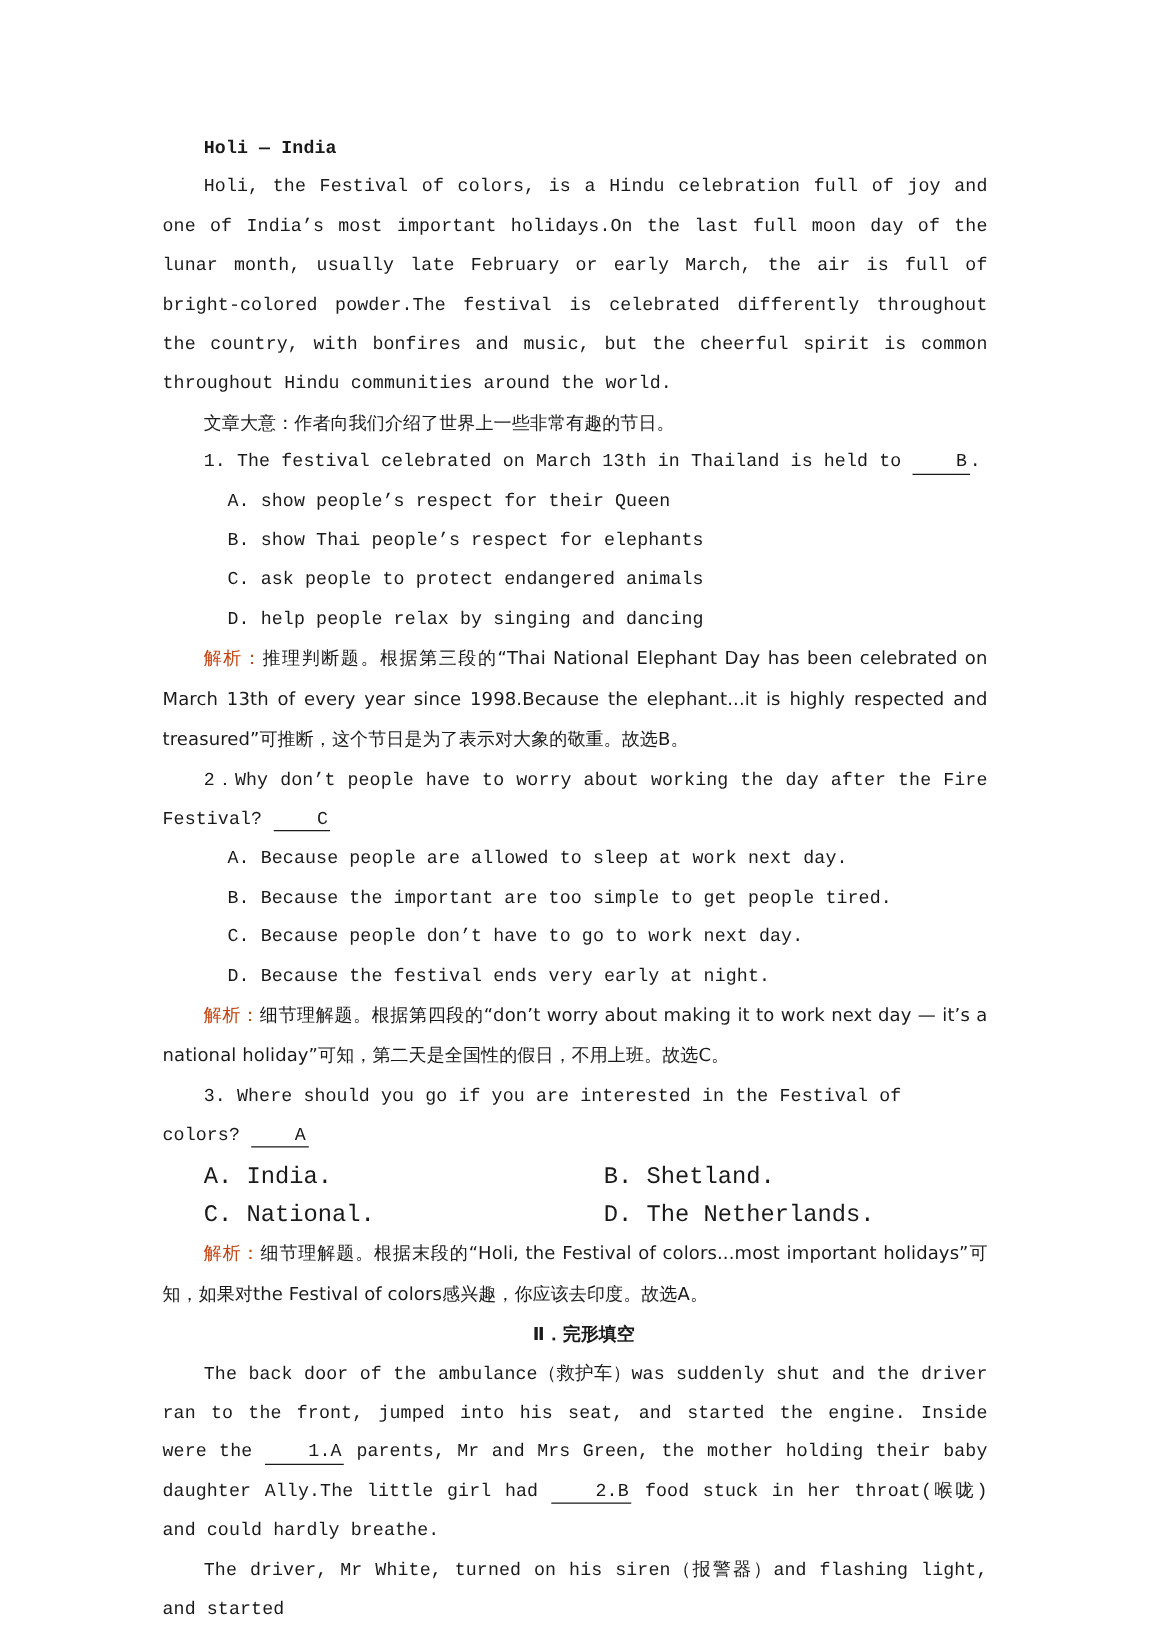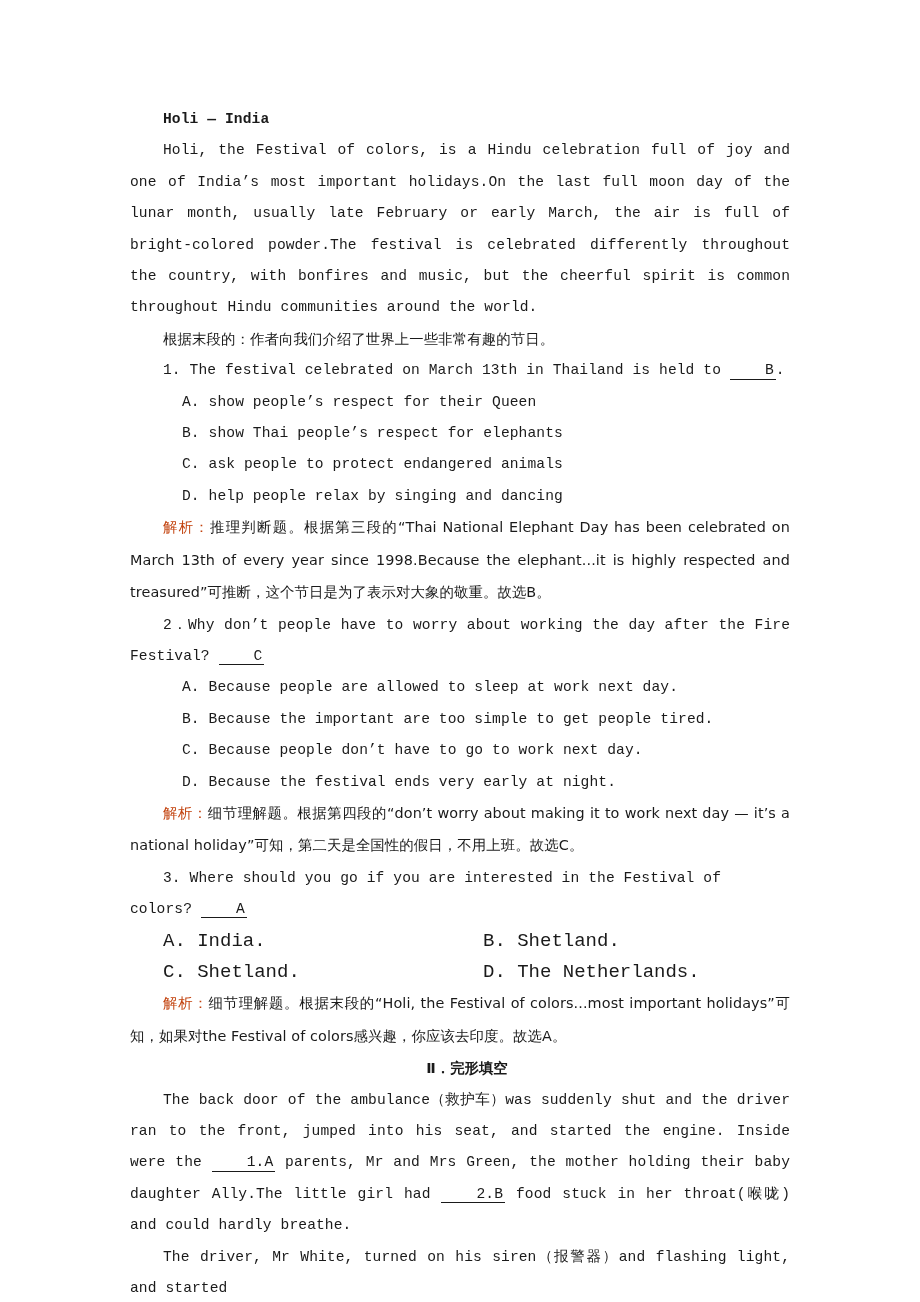--- a/index.html
+++ b/index.html
@@ -104,21 +104,21 @@
 </head>
 <body>
 
 <div id="page">
   <div id="content">
 
     <div class="head">Holi — India</div>
 
     <div class="para">Holi, the Festival of colors, is a Hindu celebration full of joy and one of India’s most important holidays.On the last full moon day of the lunar month, usually late February or early March, the air is full of bright-colored powder.The festival is celebrated differently throughout the country, with bonfires and music, but the cheerful spirit is common throughout Hindu communities around the world.</div>
 
-    <div class="line indent cjk">根据末段的：作者向我们介绍了世界上一些非常有趣的节日。</div>
+    <div class="line indent cjk">文章大意：作者向我们介绍了世界上一些非常有趣的节日。</div>
 
     <div class="line indent"><span>1. The festival celebrated on March 13th in Thailand is held to </span><span class="blank">B</span><span>.</span></div>
 
     <div class="opt">A. show people’s respect for their Queen</div>
     <div class="opt">B. show Thai people’s respect for elephants</div>
     <div class="opt">C. ask people to protect endangered animals</div>
     <div class="opt">D. help people relax by singing and dancing</div>
 
     <div class="para"><span class="jiexi">解析：</span><span class="cjk">推理判断题。根据第三段的“Thai National Elephant Day has been celebrated on March 13th of every year since 1998.Because the elephant...it is highly respected and treasured”可推断，这个节日是为了表示对大象的敬重。故选B。</span></div>
 
@@ -131,21 +131,21 @@
 
     <div class="para"><span class="jiexi">解析：</span><span class="cjk">细节理解题。根据第四段的“don’t worry about making it to work next day — it’s a national holiday”可知，第二天是全国性的假日，不用上班。故选C。</span></div>
 
     <div class="line indent"><span>3. Where should you go if you are interested in the Festival of colors? </span><span class="blank">A</span><span></span></div>
 
     <div class="opt-row">
       <span class="col-a">A. India.</span>
       <span class="col-b">B. Shetland.</span>
     </div>
     <div class="opt-row">
-      <span class="col-a">C. Shetland.</span>
+      <span class="col-a">C. National.</span>
       <span class="col-b">D. The Netherlands.</span>
     </div>
 
     <div class="para"><span class="jiexi">解析：</span><span class="cjk">细节理解题。根据末段的“Holi, the Festival of colors...most important holidays”可知，如果对the Festival of colors感兴趣，你应该去印度。故选A。</span></div>
 
     <div class="sec-head">Ⅱ．完形填空</div>
 
     <div class="para"><span>The back door of the ambulance（救护车）was suddenly shut and the driver ran to the front, jumped into his seat, and started the engine. Inside were the </span><span class="blank wide">1.A</span><span> parents, Mr and Mrs Green, the mother holding their baby daughter Ally.The little girl had </span><span class="blank wide">2.B</span><span> food stuck in her throat(喉咙) and could hardly breathe.</span></div>
 
     <div class="para tight">The driver, Mr White, turned on his siren（报警器）and flashing light, and started</div>

